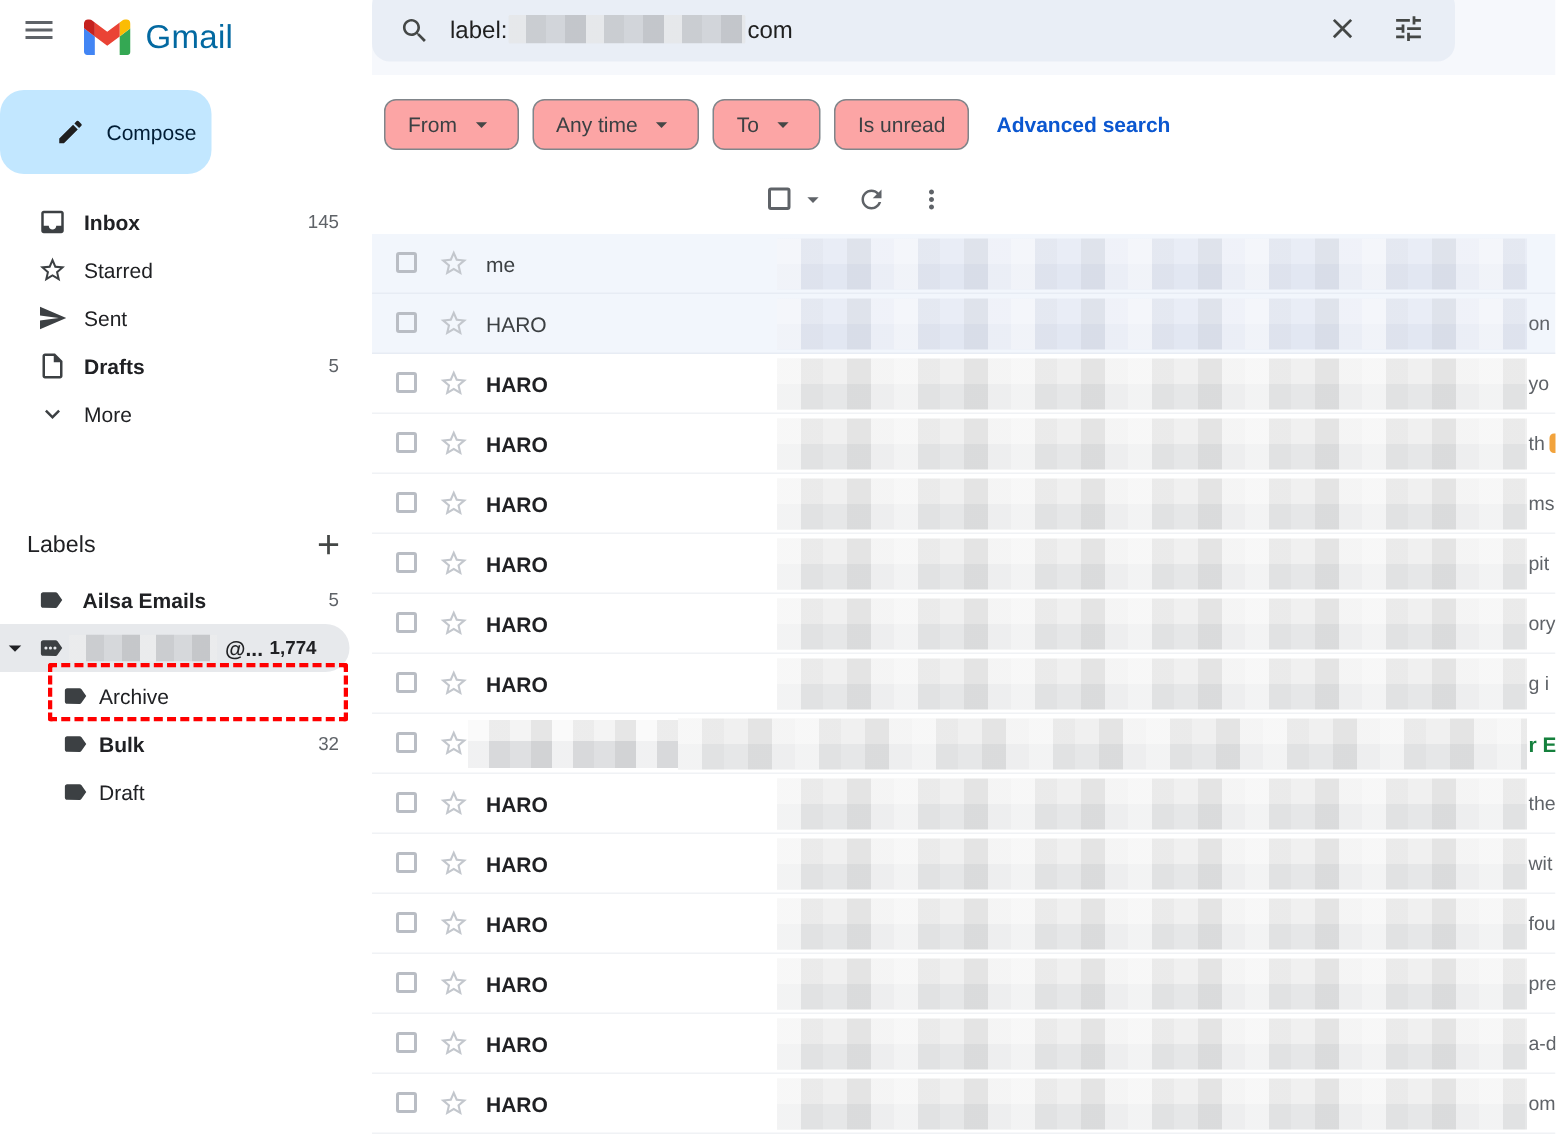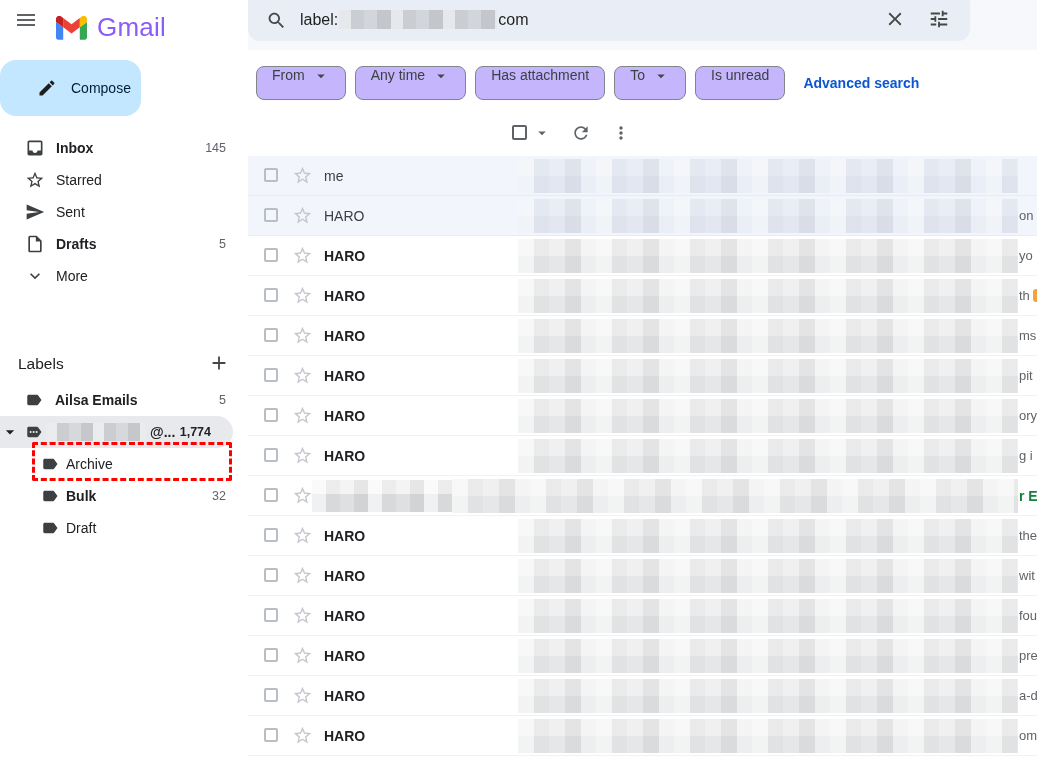--- a/index.html
+++ b/index.html
@@ -7,21 +7,21 @@
   body {
     position:relative; overflow:hidden; background:#fff;
     font-family:"Liberation Sans", sans-serif; color:#202124;
   }
   svg { display:block; }
 
   
   .header-strip { position:absolute; left:248px; top:0; width:789px; height:50px; background:#f6f8fc; }
   .hamburger { position:absolute; left:14px; top:7px; width:26px; height:26px; background:none; border:none; cursor:pointer; }
   .gmail-logo { position:absolute; left:56px; top:12px; display:flex; align-items:center; gap:10px; }
-  .gmail-word { font-size:26px; color:#8b5cf6; letter-spacing:.2px; }
+  .gmail-word { font-size:22px; color:#0369a1; letter-spacing:.2px; }
 
   .search-bar {
     position:absolute; left:248px; top:-8px; width:722px; height:49px;
     background:#e9eef6; border-radius:12px;
   }
   .search-icon { position:absolute; left:18px; top:18px; }
   .search-query { position:absolute; left:52px; top:18px; font-size:16px; color:#1f1f1f; white-space:nowrap; }
   .search-blur {
     display:inline-block; width:158px; height:19px; vertical-align:-4px; margin:0 1px; border-radius:1px;
     background-image:
@@ -69,22 +69,22 @@
   .lcount.bold-count { color:#202124; font-weight:700; }
 
   .annotation-box {
     position:absolute; left:32px; top:442px; width:200px; height:39px;
     border:3px dashed #ff0000; border-radius:2px; pointer-events:none; z-index:9;
   }
 
   
   .chips-row { position:absolute; left:256px; top:66px; display:flex; align-items:center; gap:9px; }
   .chip {
-    display:inline-flex; gap:7px; height:34px; padding:0 15px;
-    background:#c4b5fd; border:1px solid #80858a; border-radius:8px; cursor:pointer;
+    display:inline-flex; align-items:center; gap:7px; height:34px; padding:0 15px;
+    background:#fca5a5; border:1px solid #80858a; border-radius:8px; cursor:pointer;
     font-family:inherit; font-size:14px; color:#3c4043;
   }
   .advanced-link { margin-left:9px; font-size:14px; font-weight:700; color:#0b57d0; text-decoration:none; cursor:pointer; }
 
   
   .toolbar { position:absolute; left:248px; top:114px; width:789px; height:38px; }
   .select-cb { position:absolute; left:264px; top:11px; width:15px; height:15px; border:2px solid #5f6368; border-radius:2px; background:#fff; cursor:pointer; }
   .select-caret { position:absolute; left:285px; top:10px; cursor:pointer; }
   .refresh-btn { position:absolute; left:323px; top:9px; background:none; border:none; cursor:pointer; }
   .kebab-btn { position:absolute; left:363px; top:9px; background:none; border:none; cursor:pointer; }
@@ -292,24 +292,20 @@
       </svg>
     </button>
 
     <button class="chip">
       <span>Any time</span>
       <svg width="18" height="18" viewBox="0 0 24 24">
         <path fill="#454746" d="M7 10l5 5 5-5z"></path>
       </svg>
     </button>
 
-    <button class="chip">
-      <span>Has attachment</span>
-
-    </button>
 
     <button class="chip">
       <span>To</span>
       <svg width="18" height="18" viewBox="0 0 24 24">
         <path fill="#454746" d="M7 10l5 5 5-5z"></path>
       </svg>
     </button>
 
     <button class="chip">
       <span>Is unread</span>

